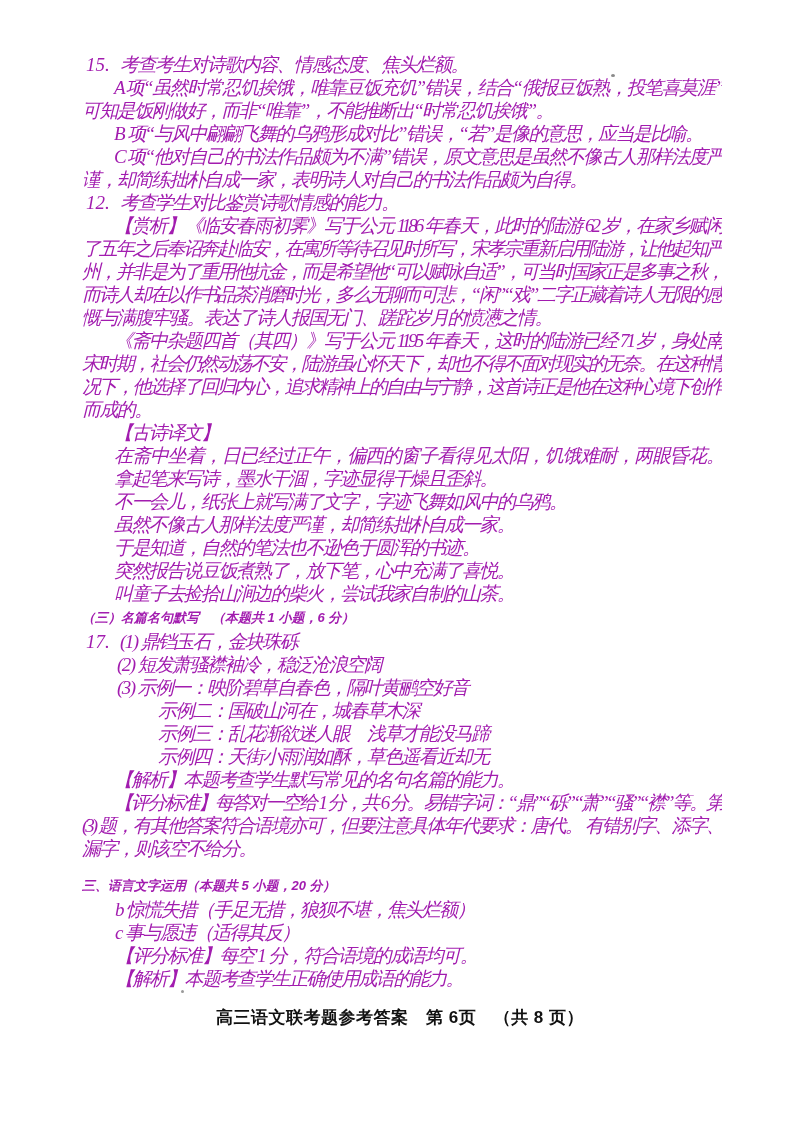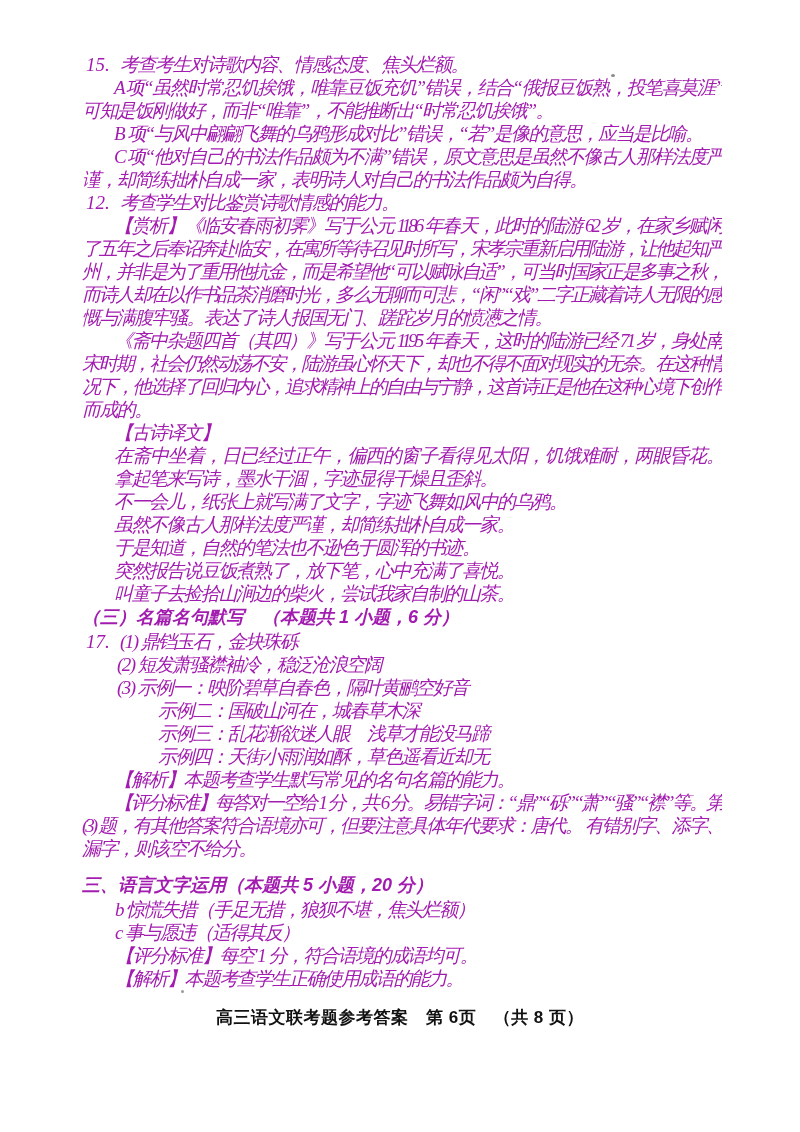--- a/index.html
+++ b/index.html
@@ -36,21 +36,21 @@
   .it18{margin-left:33px;}
   .ex{margin-left:76px;}
   .just{
     text-align:justify;
     text-align-last:justify;
     letter-spacing:-3px;
   }
   .head{
     font-family:"Liberation Sans","DejaVu Sans",sans-serif;
     font-weight:700;
-    font-size:18px;
+    font-size:13px;
     letter-spacing:0;
     height:25px;line-height:25px;
   }
   .gap{margin-top:13px;}
   .footer{
     position:absolute;
     left:0;top:1006px;width:100%;
     text-align:center;
     font-family:"Liberation Sans","DejaVu Sans",sans-serif;
     font-weight:700;

